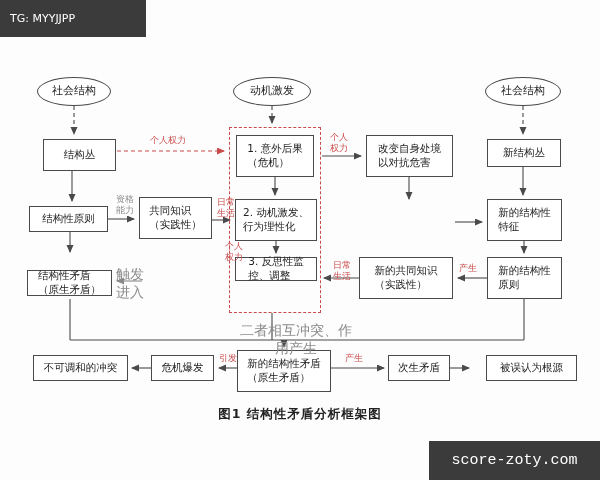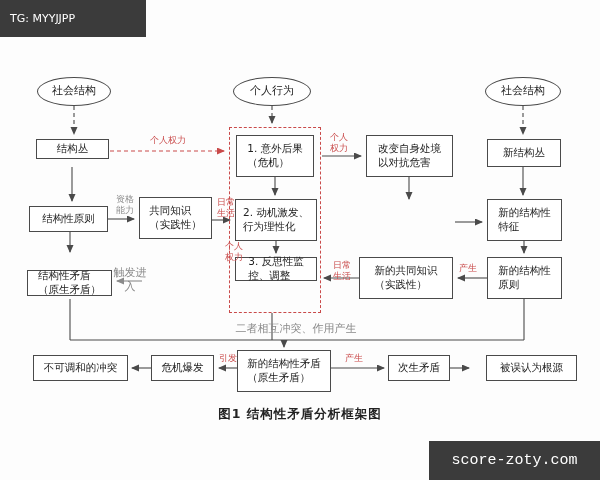--- a/index.html
+++ b/index.html
@@ -12,21 +12,21 @@
   .ln.gray{stroke:var(--gray,#8a8a8a);}
   .node{position:absolute;box-sizing:border-box;border:1px solid #4a4a4a;background:#fff;
         color:#222;display:flex;align-items:center;justify-content:center;text-align:left;
         font-size:10.5px;line-height:1.3;white-space:pre-line;}
   .ellipse{border-radius:50%;font-size:11px;}
   .dashed-frame{position:absolute;left:229px;top:127px;width:92px;height:186px;
         border:1.5px dashed var(--red,#c94a4a);box-sizing:border-box;}
   .elabel{position:absolute;font-size:9px;line-height:1.25;text-align:center;white-space:pre-line;}
   .elabel.red{color:var(--red,#c94a4a);}
   .elabel.gray{color:var(--gray,#8a8a8a);}
-  .elabel.small{font-size:11px;}
+  .elabel.small{font-size:14px;}
   .caption{position:absolute;left:0;width:100%;top:406px;text-align:center;
         font-weight:bold;font-size:12.5px;color:#222;letter-spacing:1px;}
   .bar{position:absolute;background:var(--bar_bg,#3b3b3b);color:#fff;display:flex;align-items:center;}
   .header-bar{left:0;top:0;width:146px;height:37px;padding-left:10px;font-size:11px;box-sizing:border-box;}
   .footer-bar{left:429px;top:441px;width:171px;height:39px;justify-content:center;font-size:15px;font-family:Liberation Mono, monospace;}
 </style>
 </head>
 <body>
 
 <div class="screen">
@@ -68,24 +68,24 @@
     <line class="ln" x1="237" y1="368" x2="219" y2="368" marker-end="url(#ab)"></line>
     <line class="ln" x1="151" y1="368" x2="132" y2="368" marker-end="url(#ab)"></line>
     <line class="ln" x1="331" y1="368" x2="384" y2="368" marker-end="url(#ab)"></line>
     <line class="ln" x1="450" y1="368" x2="469" y2="368" marker-end="url(#ab)"></line>
     <line class="ln gray" x1="142" y1="281" x2="117" y2="281" marker-end="url(#ag)"></line>
   </svg>
 
   <div class="dashed-frame"></div>
 
   <div class="node ellipse" style="left:37px;top:77px;width:74px;height:29px">社会结构</div>
-  <div class="node ellipse" style="left:233px;top:77px;width:78px;height:29px">个人行为</div>
+  <div class="node ellipse" style="left:233px;top:77px;width:78px;height:29px">动机激发</div>
   <div class="node ellipse" style="left:485px;top:77px;width:76px;height:29px">社会结构</div>
 
-  <div class="node" style="left:36px;top:139px;width:73px;height:20px">结构丛</div>
+  <div class="node" style="left:43px;top:139px;width:73px;height:32px">结构丛</div>
   <div class="node" style="left:236px;top:135px;width:78px;height:42px">1. 意外后果
 （危机）</div>
   <div class="node" style="left:366px;top:135px;width:87px;height:42px">改变自身处境
 以对抗危害</div>
   <div class="node" style="left:487px;top:139px;width:74px;height:28px">新结构丛</div>
 
   <div class="node" style="left:29px;top:206px;width:79px;height:26px">结构性原则</div>
   <div class="node" style="left:139px;top:197px;width:73px;height:42px">共同知识
 （实践性）</div>
   <div class="node" style="left:235px;top:199px;width:82px;height:42px">2. 动机激发、

